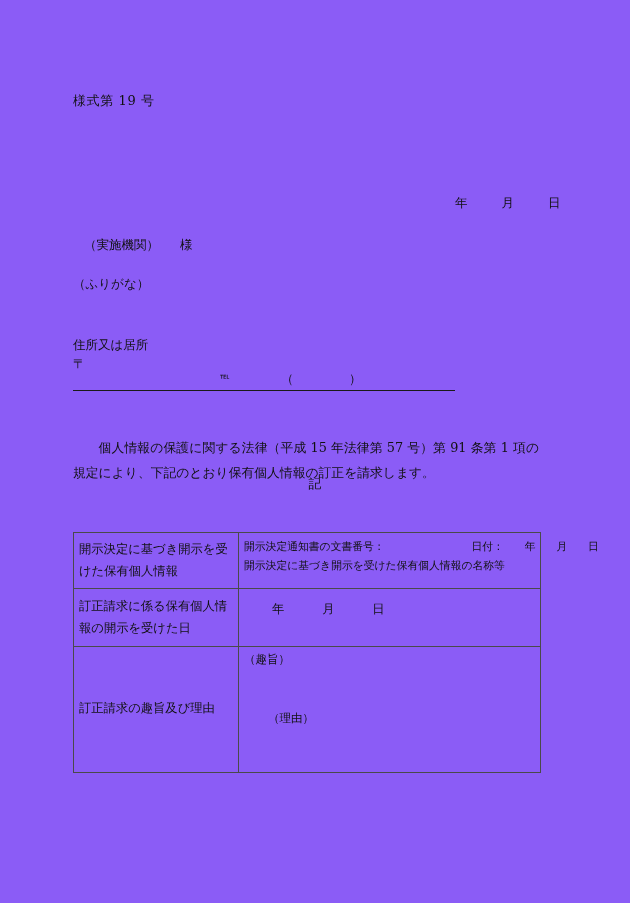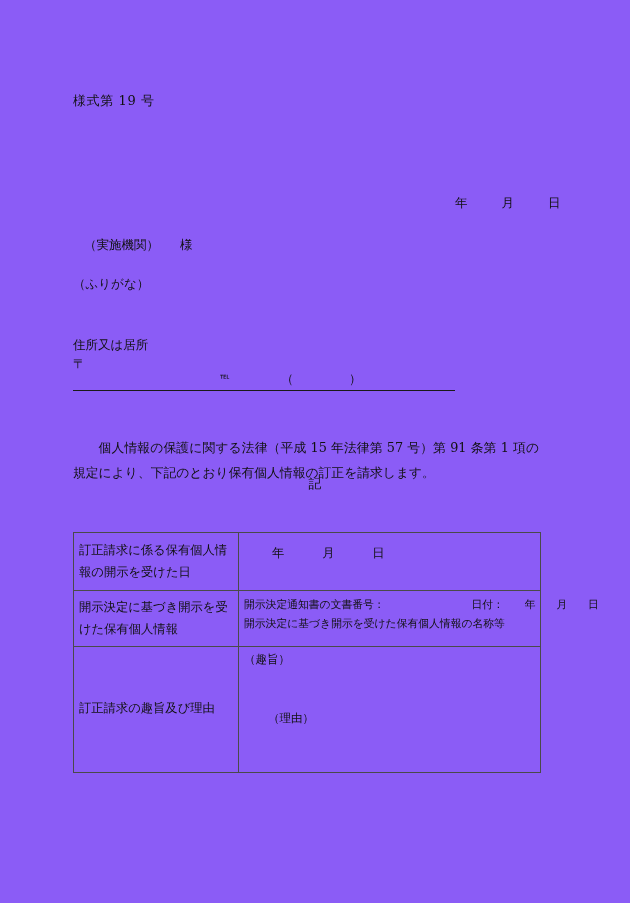--- a/index.html
+++ b/index.html
@@ -286,37 +286,20 @@
     <span class="inner-gap"></span>
     <span>）</span>
   </div>
 
   <div class="body-paragraph">個人情報の保護に関する法律（平成 15 年法律第 57 号）第 91 条第 1 項の規定により、下記のとおり保有個人情報の訂正を請求します。</div>
 
   <div class="ki-mark">記</div>
 
   <table class="form-table">
     <tbody>
-      <tr>
-        <td class="col-label">
-          <div class="cell-label-pad">訂正請求に係る保有個人情報の開示を受けた日</div>
-        </td>
-        <td class="col-value">
-          <div class="row1-value">
-            <span class="datefields">
-              <span>年</span>
-              <span class="gap"></span>
-              <span>月</span>
-              <span class="gap"></span>
-              <span>日</span>
-            </span>
-          </div>
-        </td>
-      </tr>
-
       <tr>
         <td class="col-label">
           <div class="cell-label-mid">開示決定に基づき開示を受けた保有個人情報</div>
         </td>
         <td class="col-value">
           <div class="row2-value">
             <div class="doc-no-line">
               <span>開示決定通知書の文書番号：</span>
               <span class="spacer"></span>
               <span>日付：</span>
@@ -327,20 +310,37 @@
               <span class="dgap"></span>
               <span>日</span>
             </div>
             <div class="name-line">開示決定に基づき開示を受けた保有個人情報の名称等</div>
           </div>
         </td>
       </tr>
 
       <tr>
         <td class="col-label">
+          <div class="cell-label-pad">訂正請求に係る保有個人情報の開示を受けた日</div>
+        </td>
+        <td class="col-value">
+          <div class="row1-value">
+            <span class="datefields">
+              <span>年</span>
+              <span class="gap"></span>
+              <span>月</span>
+              <span class="gap"></span>
+              <span>日</span>
+            </span>
+          </div>
+        </td>
+      </tr>
+
+      <tr>
+        <td class="col-label">
           <div class="cell-label-center">
             <span class="centered">訂正請求の趣旨及び理由</span>
           </div>
         </td>
         <td class="col-value">
           <div class="row3-value">
             <span class="purport">（趣旨）</span>
             <span class="reason">（理由）</span>
           </div>
         </td>

